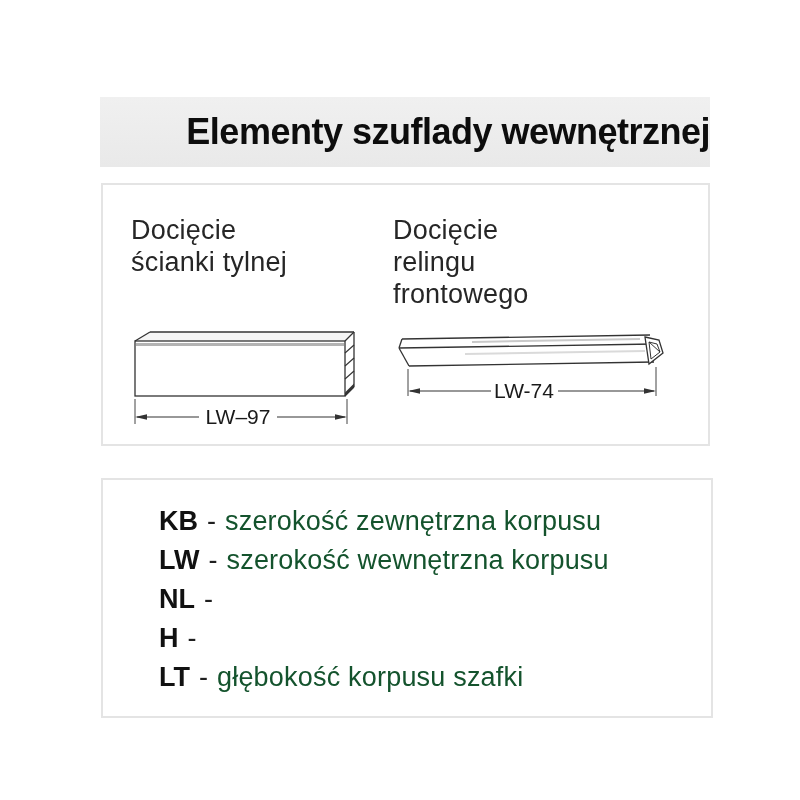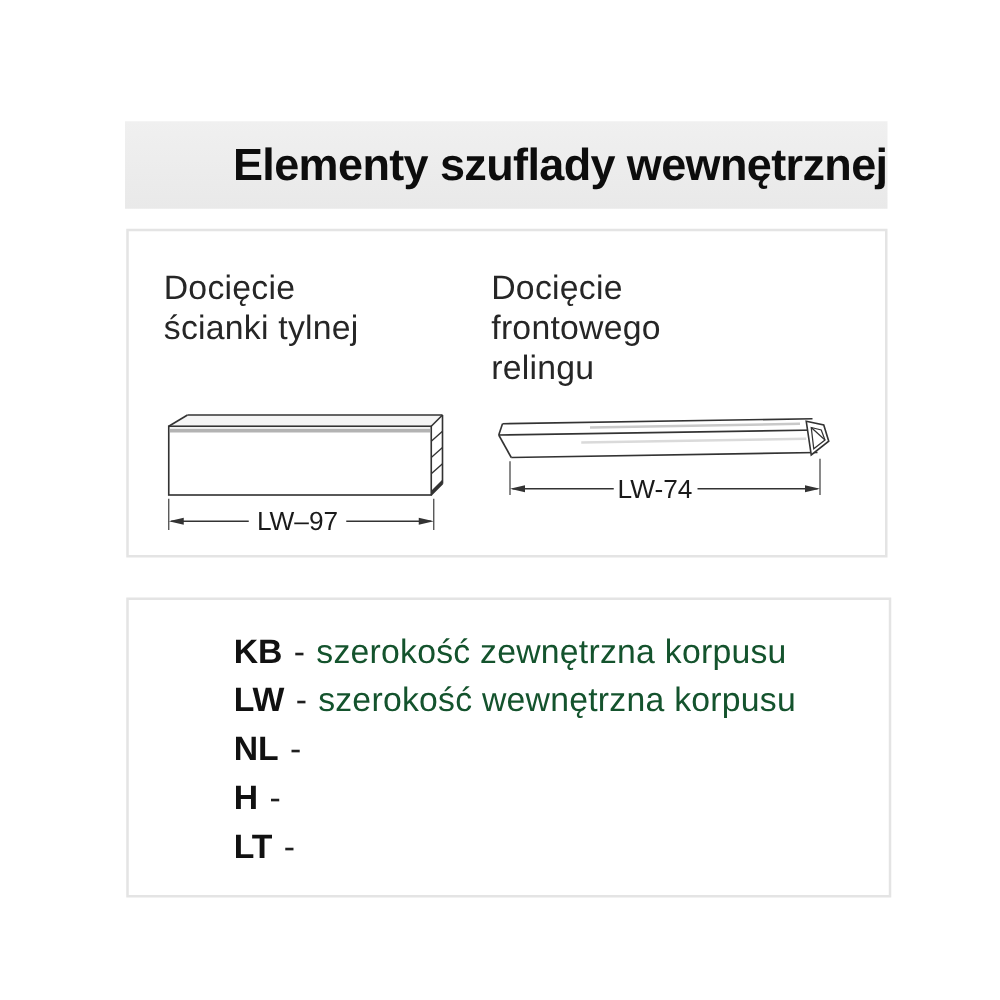--- a/index.html
+++ b/index.html
@@ -77,21 +77,20 @@
   }
   .legend-row {
     display: flex;
     align-items: baseline;
     gap: 9px;
     height: 39px;
     line-height: 39px;
     font-size: 27px;
     color: #1f1f1f;
     white-space: nowrap;
-    margin-left: 28px;
   }
   .legend-code { font-weight: bold; color: #111111; }
   .legend-sep  { color: #1f1f1f; }
   .legend-desc { color: #14532d; letter-spacing: 0.2px; }
   svg text {
     font-family: "Liberation Sans", sans-serif;
     font-size: 21px;
     fill: #1a1a1a;
   }
 </style>
@@ -106,22 +105,22 @@
 
   <div class="panel diagrams">
 
     <div class="caption left-caption">
       <span>Docięcie</span>
       <span>ścianki tylnej</span>
     </div>
 
     <div class="caption right-caption">
       <span>Docięcie</span>
+      <span>relingu</span>
       <span>frontowego</span>
-      <span>relingu</span>
     </div>
 
     <svg class="drawing back-panel" width="250" height="112" viewBox="0 0 250 112">
 
       <polygon points="15,17 30,8 234,8 225,17" fill="#f5f5f5" stroke="none"></polygon>
 
       <rect x="15" y="17" width="210" height="55" fill="#ffffff" stroke="#333333" stroke-width="1.3"></rect>
 
       <line x1="16" y1="20.5" x2="224" y2="20.5" stroke="#b3b3b3" stroke-width="3"></line>
 
@@ -193,18 +192,19 @@
       </div>
 
       <div class="legend-row">
         <span class="legend-code">H</span>
         <span class="legend-sep">-</span>
       </div>
 
       <div class="legend-row">
         <span class="legend-code">LT</span>
         <span class="legend-sep">-</span>
+        <span class="legend-desc">głębokość korpusu szafki</span>
       </div>
 
     </div>
   </div>
 
 </div>
 
 </body></html>

